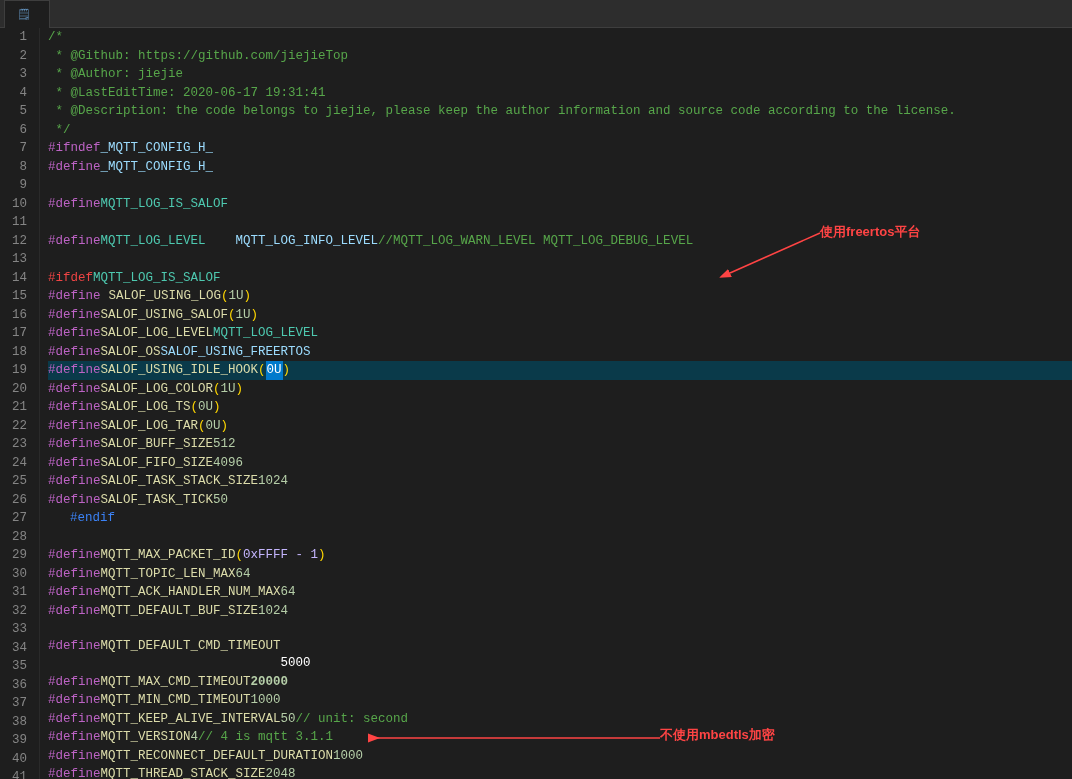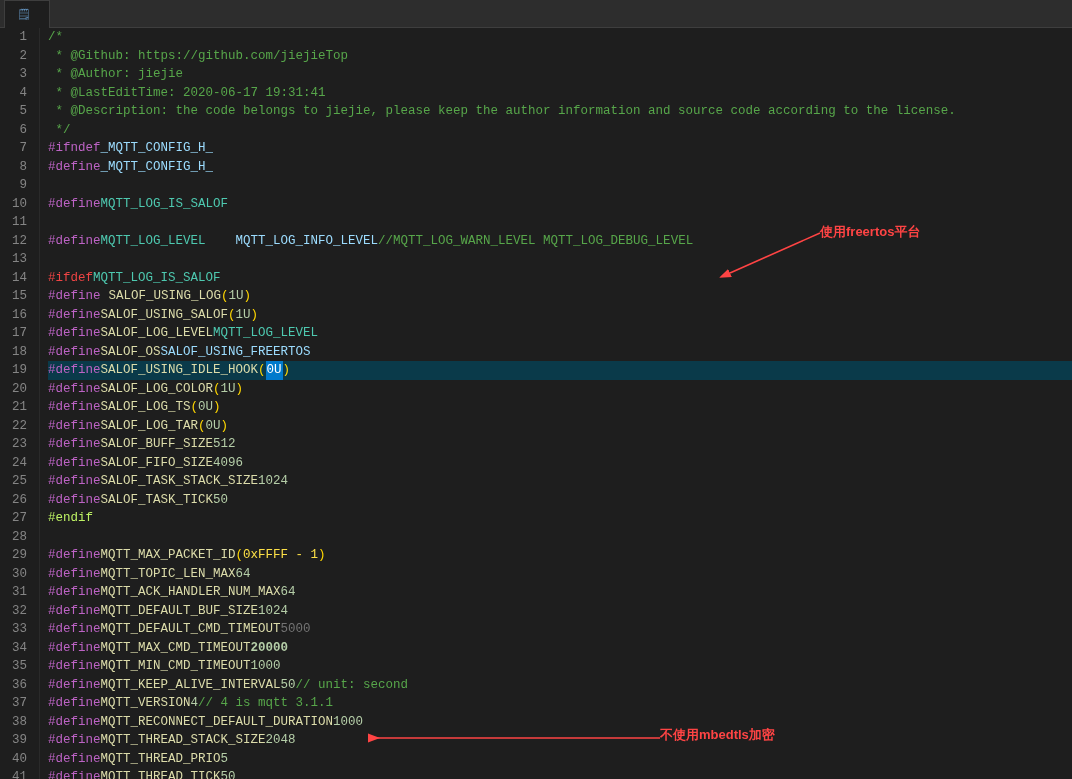--- a/index.html
+++ b/index.html
@@ -154,27 +154,27 @@
         <div class="code-line">    <span style="color:#bd63c5;">#define</span>         <span style="color:#dcdcaa;">SALOF_LOG_LEVEL</span>                      <span style="color:#4ec9b0;">MQTT_LOG_LEVEL</span></div>
         <div class="code-line">    <span style="color:#bd63c5;">#define</span>         <span style="color:#dcdcaa;">SALOF_OS</span>                             <span style="color:#9cdcfe;">SALOF_USING_FREERTOS</span></div>
         <div class="code-line line-19">    <span style="color:#bd63c5;">#define</span>         <span style="color:#dcdcaa;">SALOF_USING_IDLE_HOOK</span>                <span style="color:#ffd700;">(</span><span style="background:#007acc;color:#fff;padding:0 1px;">0U</span><span style="color:#ffd700;">)</span></div>
         <div class="code-line">    <span style="color:#bd63c5;">#define</span>         <span style="color:#dcdcaa;">SALOF_LOG_COLOR</span>                      <span style="color:#ffd700;">(</span><span style="color:#b5cea8;">1U</span><span style="color:#ffd700;">)</span></div>
         <div class="code-line">    <span style="color:#bd63c5;">#define</span>         <span style="color:#dcdcaa;">SALOF_LOG_TS</span>                         <span style="color:#ffd700;">(</span><span style="color:#b5cea8;">0U</span><span style="color:#ffd700;">)</span></div>
         <div class="code-line">    <span style="color:#bd63c5;">#define</span>         <span style="color:#dcdcaa;">SALOF_LOG_TAR</span>                        <span style="color:#ffd700;">(</span><span style="color:#b5cea8;">0U</span><span style="color:#ffd700;">)</span></div>
         <div class="code-line">    <span style="color:#bd63c5;">#define</span>         <span style="color:#dcdcaa;">SALOF_BUFF_SIZE</span>                      <span style="color:#b5cea8;">512</span></div>
         <div class="code-line">    <span style="color:#bd63c5;">#define</span>         <span style="color:#dcdcaa;">SALOF_FIFO_SIZE</span>                      <span style="color:#b5cea8;">4096</span></div>
         <div class="code-line">    <span style="color:#bd63c5;">#define</span>         <span style="color:#dcdcaa;">SALOF_TASK_STACK_SIZE</span>                <span style="color:#b5cea8;">1024</span></div>
         <div class="code-line">    <span style="color:#bd63c5;">#define</span>         <span style="color:#dcdcaa;">SALOF_TASK_TICK</span>                      <span style="color:#b5cea8;">50</span></div>
-        <div class="code-line"><span style="color:#bef264;">#endif</span></div>
-        <div class="code-line">&nbsp;</div>
-        <div class="code-line">    <span style="color:#bd63c5;">#define</span>     <span style="color:#dcdcaa;">MQTT_MAX_PACKET_ID</span>                       <span style="color:#ffd700;">(</span><span style="color:#fde047;text-align:center;">0xFFFF - 1</span><span style="color:#ffd700;">)</span></div>
+        <div class="code-line"><span style="color:#3b82f6;margin-left:22px;">#endif</span></div>
+        <div class="code-line">&nbsp;</div>
+        <div class="code-line">    <span style="color:#bd63c5;">#define</span>     <span style="color:#dcdcaa;">MQTT_MAX_PACKET_ID</span>                       <span style="color:#ffd700;">(</span><span style="color:#c4b5fd;text-align:center;">0xFFFF - 1</span><span style="color:#ffd700;">)</span></div>
         <div class="code-line">    <span style="color:#bd63c5;">#define</span>     <span style="color:#dcdcaa;">MQTT_TOPIC_LEN_MAX</span>                       <span style="color:#b5cea8;">64</span></div>
         <div class="code-line">    <span style="color:#bd63c5;">#define</span>     <span style="color:#dcdcaa;">MQTT_ACK_HANDLER_NUM_MAX</span>                 <span style="color:#b5cea8;">64</span></div>
         <div class="code-line">    <span style="color:#bd63c5;">#define</span>     <span style="color:#dcdcaa;">MQTT_DEFAULT_BUF_SIZE</span>                    <span style="color:#b5cea8;">1024</span></div>
-        <div class="code-line">    <span style="color:#bd63c5;">#define</span>     <span style="color:#dcdcaa;">MQTT_DEFAULT_CMD_TIMEOUT</span>                 <span style="color:#737373;">5000</span></div>
+        <div class="code-line">    <span style="color:#bd63c5;">#define</span>     <span style="color:#dcdcaa;">MQTT_DEFAULT_CMD_TIMEOUT</span>                 <span style="color:#ffffff;margin-top:34px;">5000</span></div>
         <div class="code-line">    <span style="color:#bd63c5;">#define</span>     <span style="color:#dcdcaa;">MQTT_MAX_CMD_TIMEOUT</span>                     <span style="color:#b5cea8;font-weight:bold;">20000</span></div>
         <div class="code-line">    <span style="color:#bd63c5;">#define</span>     <span style="color:#dcdcaa;">MQTT_MIN_CMD_TIMEOUT</span>                     <span style="color:#b5cea8;">1000</span></div>
         <div class="code-line">    <span style="color:#bd63c5;">#define</span>     <span style="color:#dcdcaa;">MQTT_KEEP_ALIVE_INTERVAL</span>                 <span style="color:#b5cea8;">50</span>         <span style="color:#57a64a;">// unit: second</span></div>
         <div class="code-line">    <span style="color:#bd63c5;">#define</span>     <span style="color:#dcdcaa;">MQTT_VERSION</span>                             <span style="color:#b5cea8;">4</span>          <span style="color:#57a64a;">// 4 is mqtt 3.1.1</span></div>
         <div class="code-line">    <span style="color:#bd63c5;">#define</span>     <span style="color:#dcdcaa;">MQTT_RECONNECT_DEFAULT_DURATION</span>          <span style="color:#b5cea8;">1000</span></div>
         <div class="code-line">    <span style="color:#bd63c5;">#define</span>     <span style="color:#dcdcaa;">MQTT_THREAD_STACK_SIZE</span>                   <span style="color:#b5cea8;">2048</span></div>
         <div class="code-line">    <span style="color:#bd63c5;">#define</span>     <span style="color:#dcdcaa;">MQTT_THREAD_PRIO</span>                         <span style="color:#b5cea8;">5</span></div>
         <div class="code-line">    <span style="color:#bd63c5;">#define</span>     <span style="color:#dcdcaa;">MQTT_THREAD_TICK</span>                         <span style="color:#b5cea8;">50</span></div>
       </div>
   <div style="position: absolute; top: 195px; left: 780px; color: rgb(255, 68, 68); font-family: &quot;Microsoft YaHei&quot;, sans-serif; font-size: 13px; font-weight: bold; white-space: nowrap; pointer-events: none; z-index: 10;">使用freertos平台</div>

